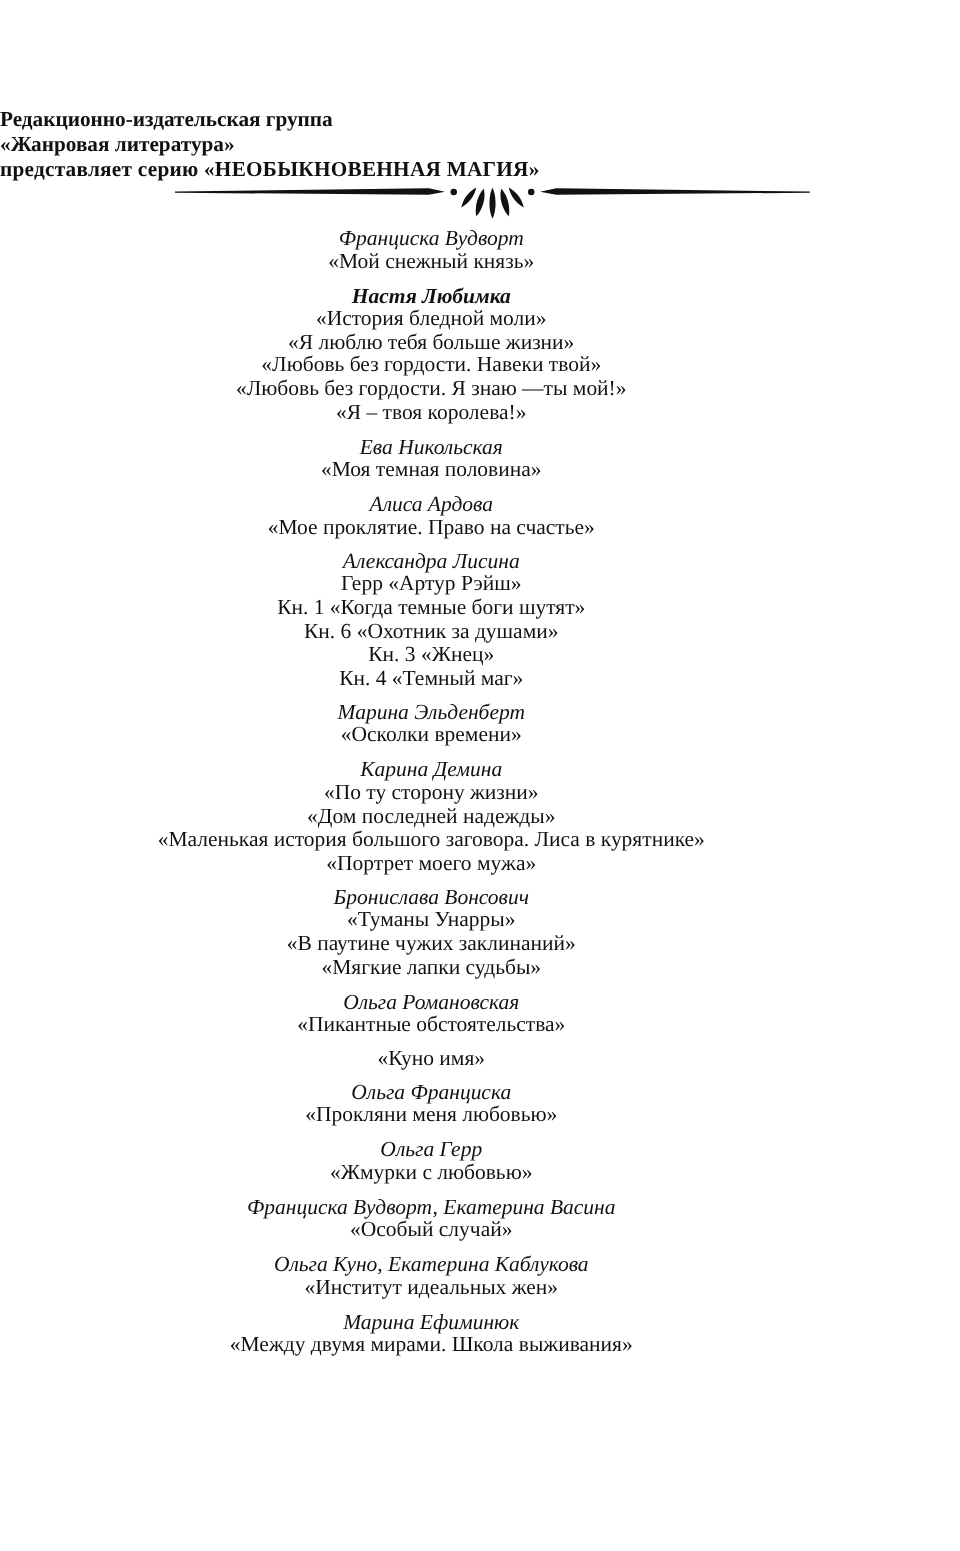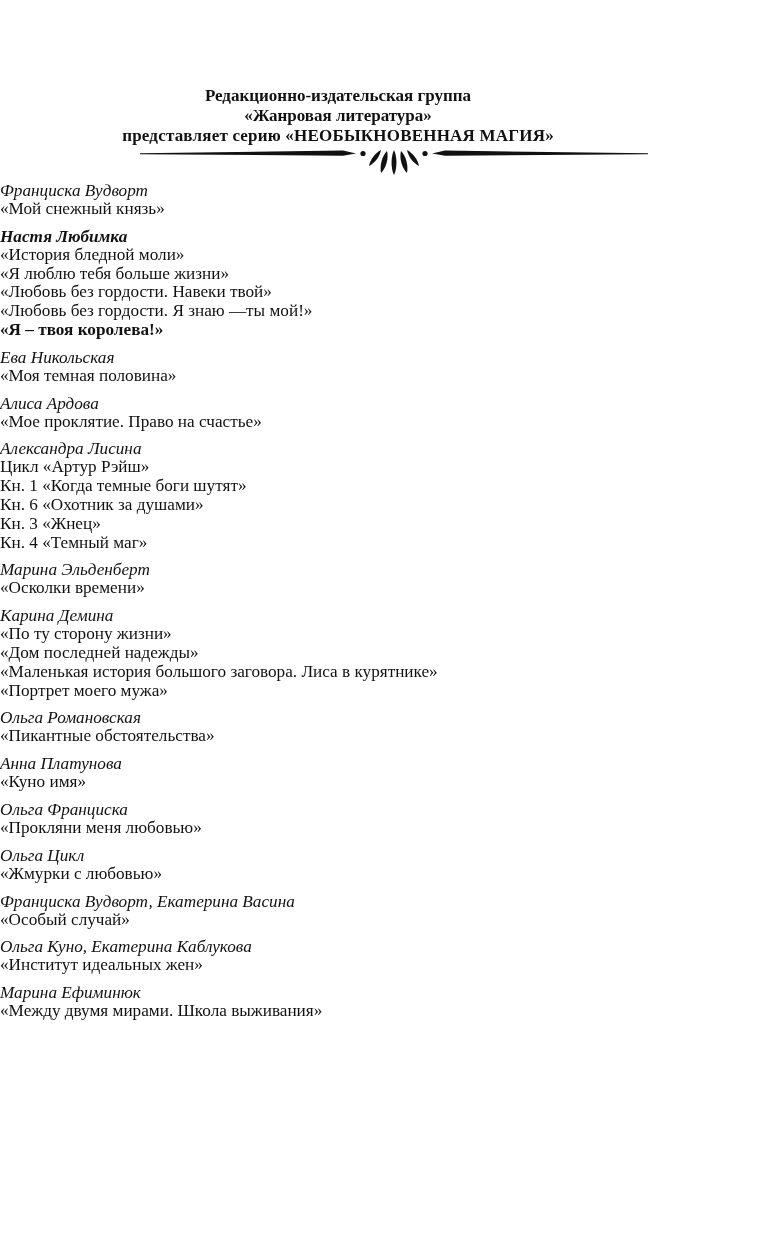--- a/index.html
+++ b/index.html
@@ -20,21 +20,21 @@
       left: 0;
       top: 0;
       width: 768px;
       height: 1241px;
     }
     .header {
       position: absolute;
       top: 86px;
       left: 0;
       width: 676px;
-      text-align: center;
+      text-align: left;
       font-family: "Liberation Serif", "DejaVu Serif", serif;
       font-weight: bold;
       font-size: 17px;
       line-height: 20px;
     }
     .header .hline {
       display: block;
       white-space: nowrap;
     }
     .header .hline.series {
@@ -45,20 +45,21 @@
       top: 146px;
       left: 138px;
       width: 512px;
       height: 36px;
     }
     .catalog {
       position: absolute;
       top: 181px;
       left: 0;
       width: 690px;
+      text-align: center;
       font-family: "Liberation Serif", "DejaVu Serif", serif;
       font-size: 17.2px;
     }
     .entry {
       margin-bottom: 8px;
     }
     .author {
       display: block;
       font-style: italic;
       line-height: 19px;
@@ -66,21 +67,21 @@
     }
     .author.bold {
       font-weight: bold;
     }
     .title {
       display: block;
       line-height: 18.8px;
       white-space: nowrap;
     }
     .title.bold {
-      font-weight: bold;
+      font-weight: normal;
     }
   </style>
 </head>
 <body>
 
 <div class="page">
 
   <div class="header">
     <span class="hline">Редакционно-издательская группа</span>
     <span class="hline">«Жанровая литература»</span>
@@ -131,58 +132,63 @@
       <span class="title">«Моя темная половина»</span>
     </div>
 
     <div class="entry">
       <span class="author">Алиса Ардова</span>
       <span class="title">«Мое проклятие. Право на счастье»</span>
     </div>
 
     <div class="entry">
       <span class="author">Александра Лисина</span>
-      <span class="title">Цикл «Артур Рэйш»</span>
+      <span class="title">Герр «Артур Рэйш»</span>
       <span class="title">Кн. 1 «Когда темные боги шутят»</span>
       <span class="title">Кн. 6 «Охотник за душами»</span>
       <span class="title">Кн. 3 «Жнец»</span>
       <span class="title">Кн. 4 «Темный маг»</span>
     </div>
 
     <div class="entry">
       <span class="author">Марина Эльденберт</span>
       <span class="title">«Осколки времени»</span>
     </div>
 
     <div class="entry">
       <span class="author">Карина Демина</span>
       <span class="title">«По ту сторону жизни»</span>
       <span class="title">«Дом последней надежды»</span>
       <span class="title">«Маленькая история большого заговора. Лиса в курятнике»</span>
       <span class="title">«Портрет моего мужа»</span>
     </div>
 
+    <div class="entry">
+      <span class="author">Бронислава Вонсович</span>
+      <span class="title">«Туманы Унарры»</span>
+      <span class="title">«В паутине чужих заклинаний»</span>
+      <span class="title">«Мягкие лапки судьбы»</span>
+    </div>
 
     <div class="entry">
       <span class="author">Ольга Романовская</span>
       <span class="title">«Пикантные обстоятельства»</span>
     </div>
 
     <div class="entry">
-      <span class="author">Анна Платунова</span>
       <span class="title">«Куно имя»</span>
     </div>
 
     <div class="entry">
       <span class="author">Ольга Франциска</span>
       <span class="title">«Прокляни меня любовью»</span>
     </div>
 
     <div class="entry">
-      <span class="author">Ольга Цикл</span>
+      <span class="author">Ольга Герр</span>
       <span class="title">«Жмурки с любовью»</span>
     </div>
 
     <div class="entry">
       <span class="author">Франциска Вудворт, Екатерина Васина</span>
       <span class="title">«Особый случай»</span>
     </div>
 
     <div class="entry">
       <span class="author">Ольга Куно, Екатерина Каблукова</span>

